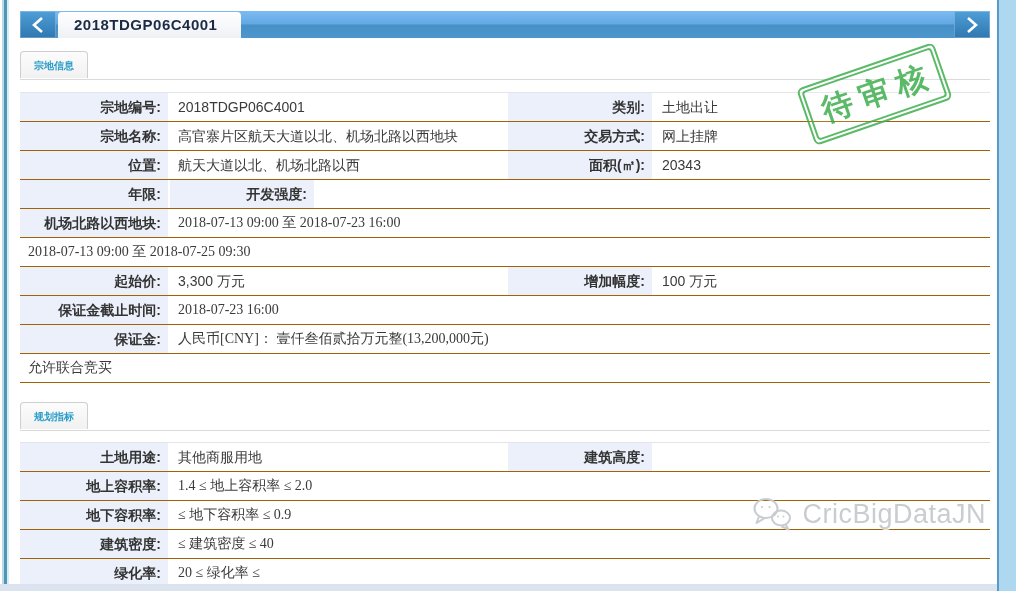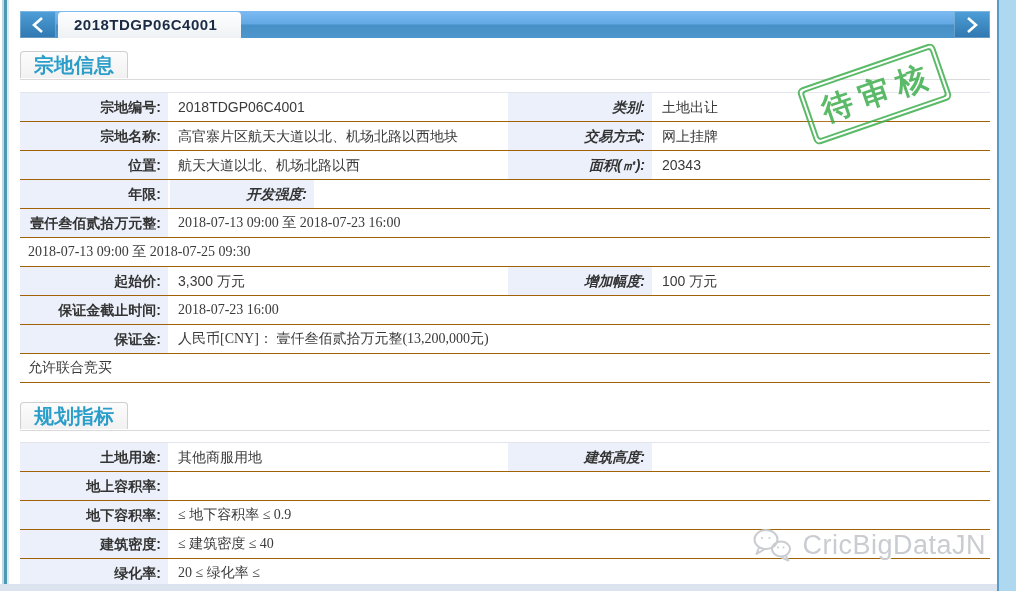--- a/index.html
+++ b/index.html
@@ -39,37 +39,37 @@
   }
   .nav-spacer{flex:1;}
 
   
   .tabstrip{border-bottom:1px solid #dadada;height:28px;margin-top:13px;}
   .tabstrip.second{margin-top:19px;}
   .section-tab{
     display:inline-block;height:27px;line-height:27px;padding:0 13px;
     background:linear-gradient(to bottom,#fcfcfc,#f1f1f1);
     border:1px solid #cfcfcf;border-bottom:none;border-radius:4px 4px 0 0;
-    color:#2b9dc9;font-weight:bold;font-size:20px;cursor:pointer;
+    color:#2b9dc9;font-weight:bold;font-size:10px;cursor:pointer;
     box-sizing:border-box;
   }
 
   
   .table{border-top:1px solid #e4e4ec;margin-top:12px;}
   .table.second{margin-top:11px;}
   .row{display:flex;height:28px;border-bottom:1px solid #a16207;font-size:14px;color:#333;}
   .cell{line-height:28px;white-space:nowrap;overflow:hidden;box-sizing:border-box;}
   .cell-label{
     background:#ecf0fa;font-weight:bold;text-align:right;
     padding-right:7px;border-right:2px solid #ffffff;
   }
   .cell-value{background:#ffffff;padding-left:8px;color:#3a3a3a;}
   .l1{width:150px;}
   .v1{width:338px;}
-  .l2{width:146px;font-style:italic;}
+  .l2{width:146px;}
   .v2{flex:1;}
   .vfull{flex:1;font-family:Liberation Serif, serif;}
 
   
   .stamp{
     position:absolute;left:802px;top:64px;transform:rotate(-19deg);
     border:2px solid #3fae4e;border-radius:6px;padding:2px;opacity:.85;
     background:rgba(255,255,255,.15);
   }
   .stamp-inner{
@@ -77,21 +77,21 @@
     padding:3px 12px;
   }
   .stamp-inner span{
     color:#3fae4e;font-size:31px;font-weight:bold;letter-spacing:8px;
     font-family:"DejaVu Sans","Liberation Sans",sans-serif;
     display:block;margin-right:-8px;
   }
 
   
   .watermark{
-    position:absolute;right:30px;top:527px;display:flex;align-items:center;gap:9px;
+    position:absolute;right:30px;top:496px;display:flex;align-items:center;gap:9px;
     color:#c9ccd1;font-size:27px;letter-spacing:.5px;
     text-shadow:1px 1px 1px #ffffff;user-select:none;
   }
   .watermark svg{display:block;}
 
   
   .bottom-sliver{position:absolute;left:0;bottom:0;width:1016px;height:7px;background:#dbe3ee;}
 </style>
 </head>
 <body>
@@ -141,21 +141,21 @@
         <div class="cell cell-value v1">航天大道以北、机场北路以西</div>
         <div class="cell cell-label l2">面积(㎡):</div>
         <div class="cell cell-value v2">20343</div>
       </div>
       <div class="row">
         <div class="cell cell-label l1">年限:</div>
         <div class="cell cell-label l2">开发强度:</div>
         <div class="cell cell-value v2"></div>
       </div>
       <div class="row">
-        <div class="cell cell-label l1">壹仟叁佰贰拾万元整:</div>
+        <div class="cell cell-label l1">机场北路以西地块:</div>
         <div class="cell cell-value vfull">2018-07-13 09:00 至 2018-07-23 16:00</div>
       </div>
       <div class="row">
         <div class="cell cell-value vfull">2018-07-13 09:00 至 2018-07-25 09:30</div>
       </div>
       <div class="row">
         <div class="cell cell-label l1">起始价:</div>
         <div class="cell cell-value v1">3,300 万元</div>
         <div class="cell cell-label l2">增加幅度:</div>
         <div class="cell cell-value v2">100 万元</div>
@@ -179,20 +179,21 @@
 
   <div class="table second" id="table-1">
       <div class="row">
         <div class="cell cell-label l1">土地用途:</div>
         <div class="cell cell-value v1">其他商服用地</div>
         <div class="cell cell-label l2">建筑高度:</div>
         <div class="cell cell-value v2"></div>
       </div>
       <div class="row">
         <div class="cell cell-label l1">地上容积率:</div>
+        <div class="cell cell-value vfull">1.4 ≤ 地上容积率 ≤ 2.0</div>
       </div>
       <div class="row">
         <div class="cell cell-label l1">地下容积率:</div>
         <div class="cell cell-value vfull">≤ 地下容积率 ≤ 0.9</div>
       </div>
       <div class="row">
         <div class="cell cell-label l1">建筑密度:</div>
         <div class="cell cell-value vfull">≤ 建筑密度 ≤ 40</div>
       </div>
       <div class="row">

